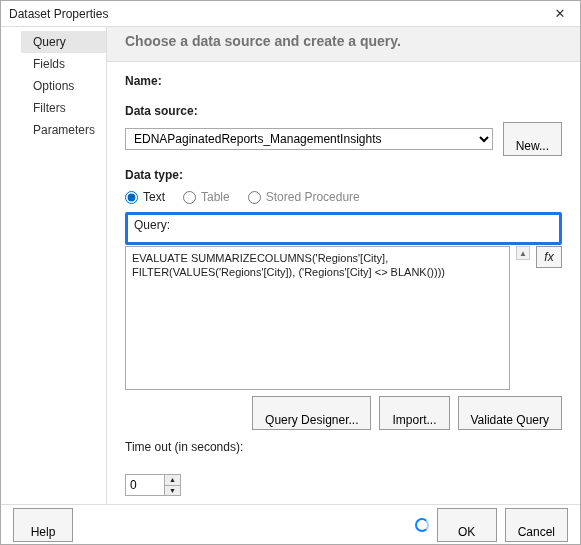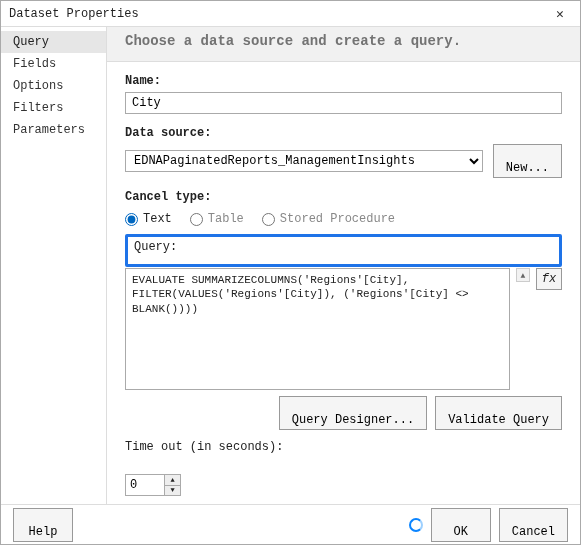--- a/index.html
+++ b/index.html
@@ -1,22 +1,22 @@
 <!DOCTYPE html>
 <html><head>
 <meta charset="utf-8">
 <style>
-  * { box-sizing: border-box; font-family: Liberation Mono, monospace; }
+  * { box-sizing: border-box; font-family: Liberation Sans, sans-serif; }
   body { margin: 0; background: #fff; width: 581px; height: 545px; overflow: hidden; }
   .dialog { width: 581px; height: 545px; border: 1px solid #aaa; display: flex; flex-direction: column; }
   .titlebar { height: 26px; display: flex; align-items: center; padding: 0 8px; font-size: 12px; border-bottom: 1px solid #ddd; }
   .titlebar-title { flex: 1; font-weight: 500; color: #222; }
   .close-btn { width: 24px; height: 20px; display: flex; align-items: center; justify-content: center; font-size: 13px; color: #333; }
   .body { flex: 1; display: flex; min-height: 0; }
-  .sidebar { width: 106px; border-right: 1px solid #ddd; padding-top: 4px; }
+  .sidebar { width: 106px; border-right: 1px solid #ddd; padding-top: 4px; padding-left: 20px; }
   .side-item { font-size: 12px; color: #333; padding: 4px 12px; cursor: default; }
   .side-item.sel { background: #e6e6e6; color: #222; }
   .content { flex: 1; display: flex; flex-direction: column; min-height: 0; }
   .header-band { background: #f1f1f1; border-bottom: 1px solid #ddd; padding: 6px 18px 12px 18px; font-size: 14px; font-weight: 600; color: #737373; }
   .pane { flex: 1; padding: 12px 18px 8px 18px; font-size: 12px; color: #222; display: flex; flex-direction: column; min-height: 0; }
   .lbl { font-size: 12px; font-weight: 600; margin-bottom: 4px; }
   .txt-input { width: 100%; height: 22px; border: 1px solid #aaa; padding: 2px 6px; font-size: 12px; }
   .row-inline { display: flex; align-items: center; gap: 10px; }
   .combo { position: relative; flex: 1; }
   .combo select { width: 100%; height: 22px; border: 1px solid #aaa; font-size: 12px; padding: 1px 4px; background: #fff; }
@@ -64,37 +64,36 @@
       <div class="side-item">Parameters</div>
     </div>
 
     <div class="content">
 
       <div class="header-band">Choose a data source and create a query.</div>
 
       <div class="pane">
 
         <div class="lbl">Name:</div>
-        <input class="txt-input" type="text" value="City" style="">
 
         <div style="height:12px"></div>
 
         <div class="lbl">Data source:</div>
         <div class="row-inline">
           <div class="combo">
             <select>
               <option>EDNAPaginatedReports_ManagementInsights</option>
             </select>
           </div>
           <button class="btn btn-sm">New...</button>
         </div>
 
         <div style="height:12px"></div>
 
-        <div class="lbl">Cancel type:</div>
+        <div class="lbl">Data type:</div>
         <div class="qt-row">
           <label class="radio">
             <input type="radio" name="qt" checked="" style="">
             <span>Text</span>
           </label>
           <label class="radio dim">
             <input type="radio" name="qt" style="">
             <span>Table</span>
           </label>
           <label class="radio dim">
@@ -112,20 +111,21 @@
           <div class="scroll-hint">
             <div class="scroll-up">▲</div>
           </div>
           <div style="display:flex;flex-direction:column;">
             <div class="fx-btn">fx</div>
           </div>
         </div>
 
         <div class="query-buttons">
           <button class="btn">Query Designer...</button>
+          <button class="btn">Import...</button>
           <button class="btn">Validate Query</button>
         </div>
 
         <div class="timeout-row" style="flex-direction:column;align-items:flex-start;gap:16px">
           <div class="lbl" style="font-weight:400">Time out (in seconds):</div>
           <div class="spinner">
             <input type="text" value="0" style="">
             <div class="updown">
               <div>▲</div>
               <div>▼</div>

